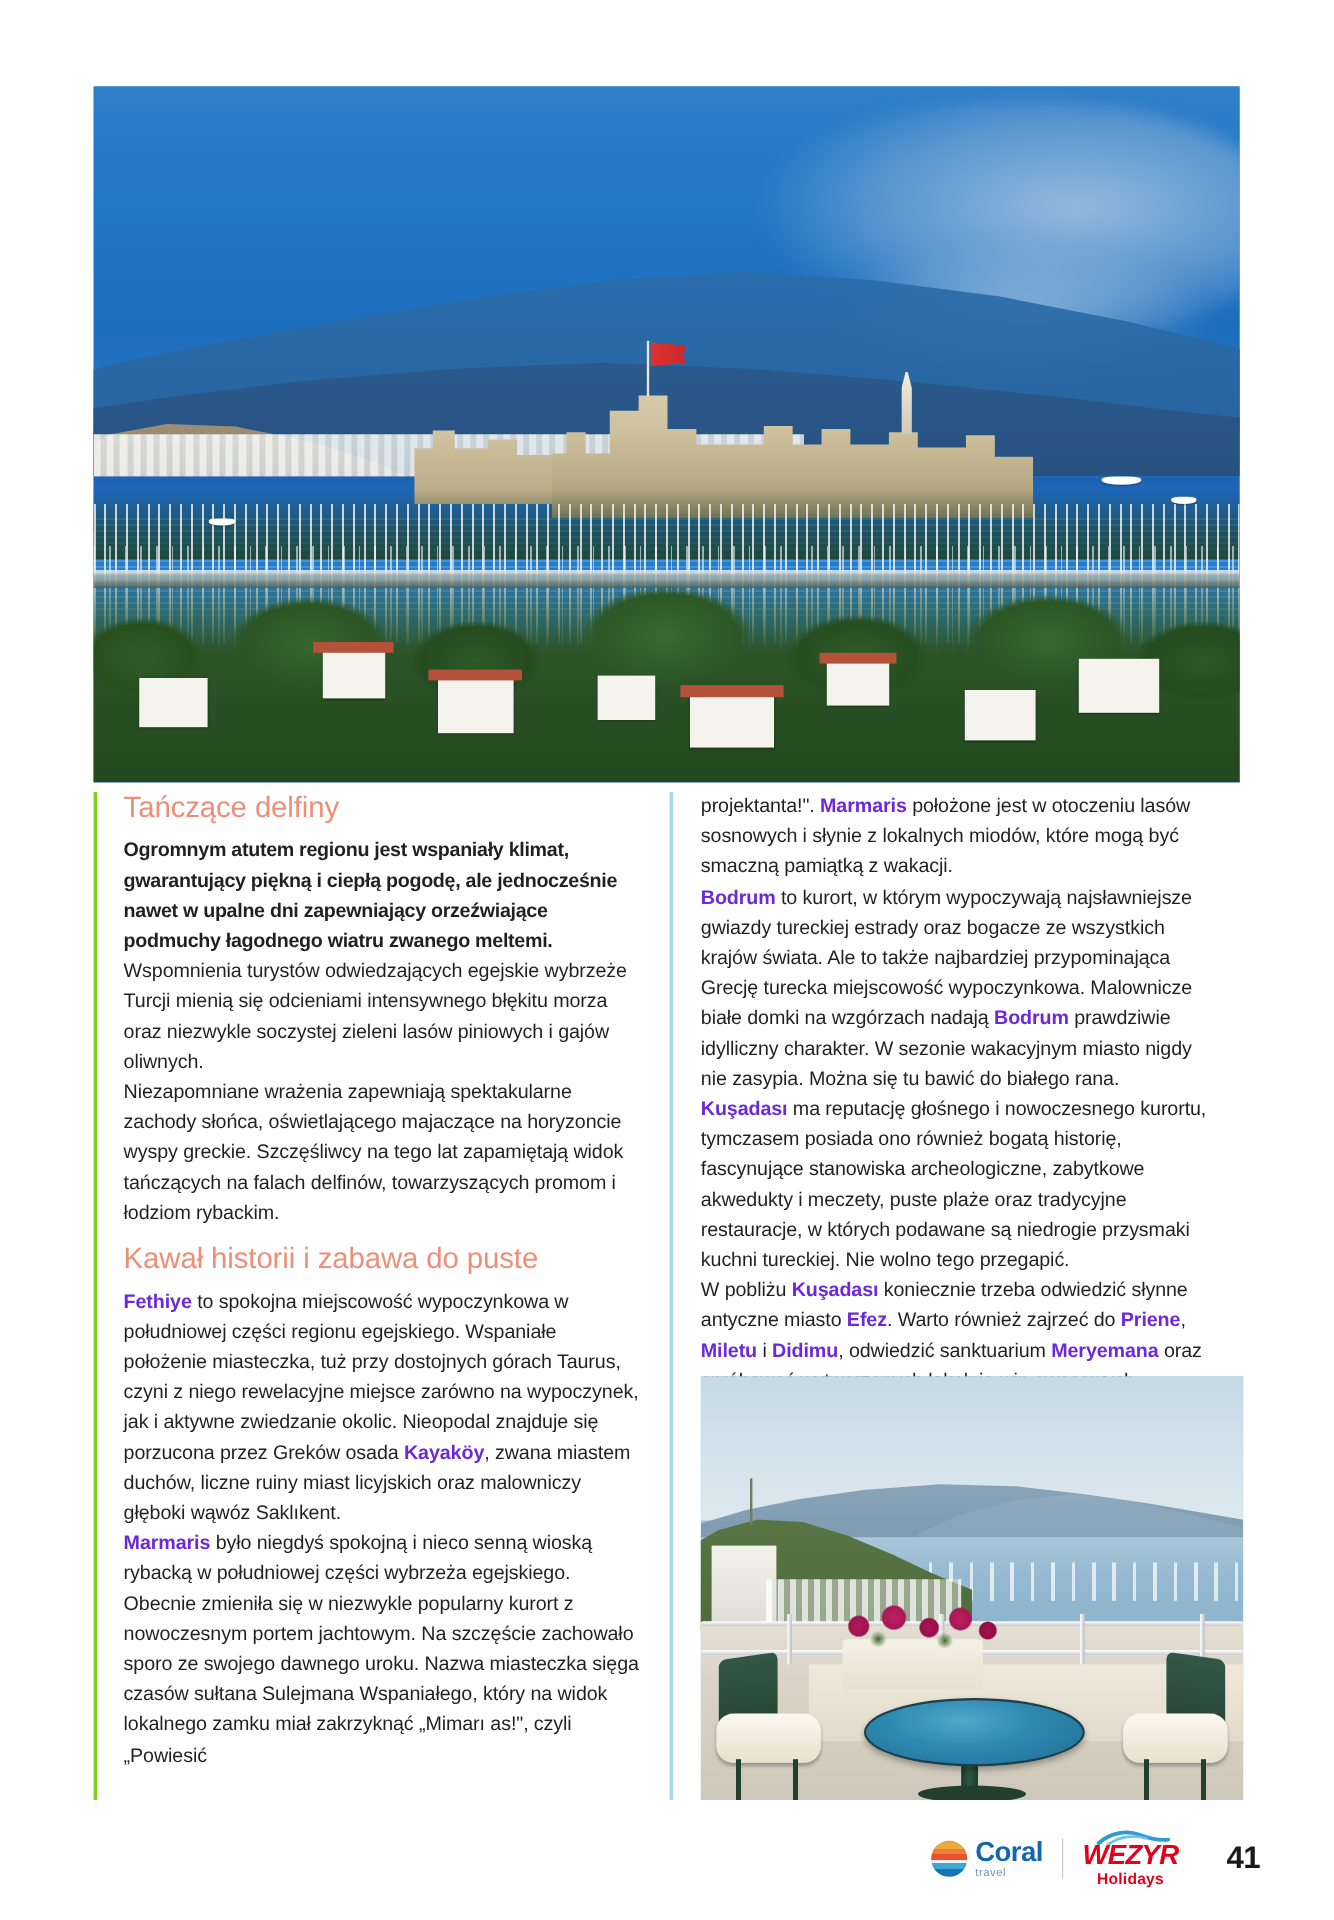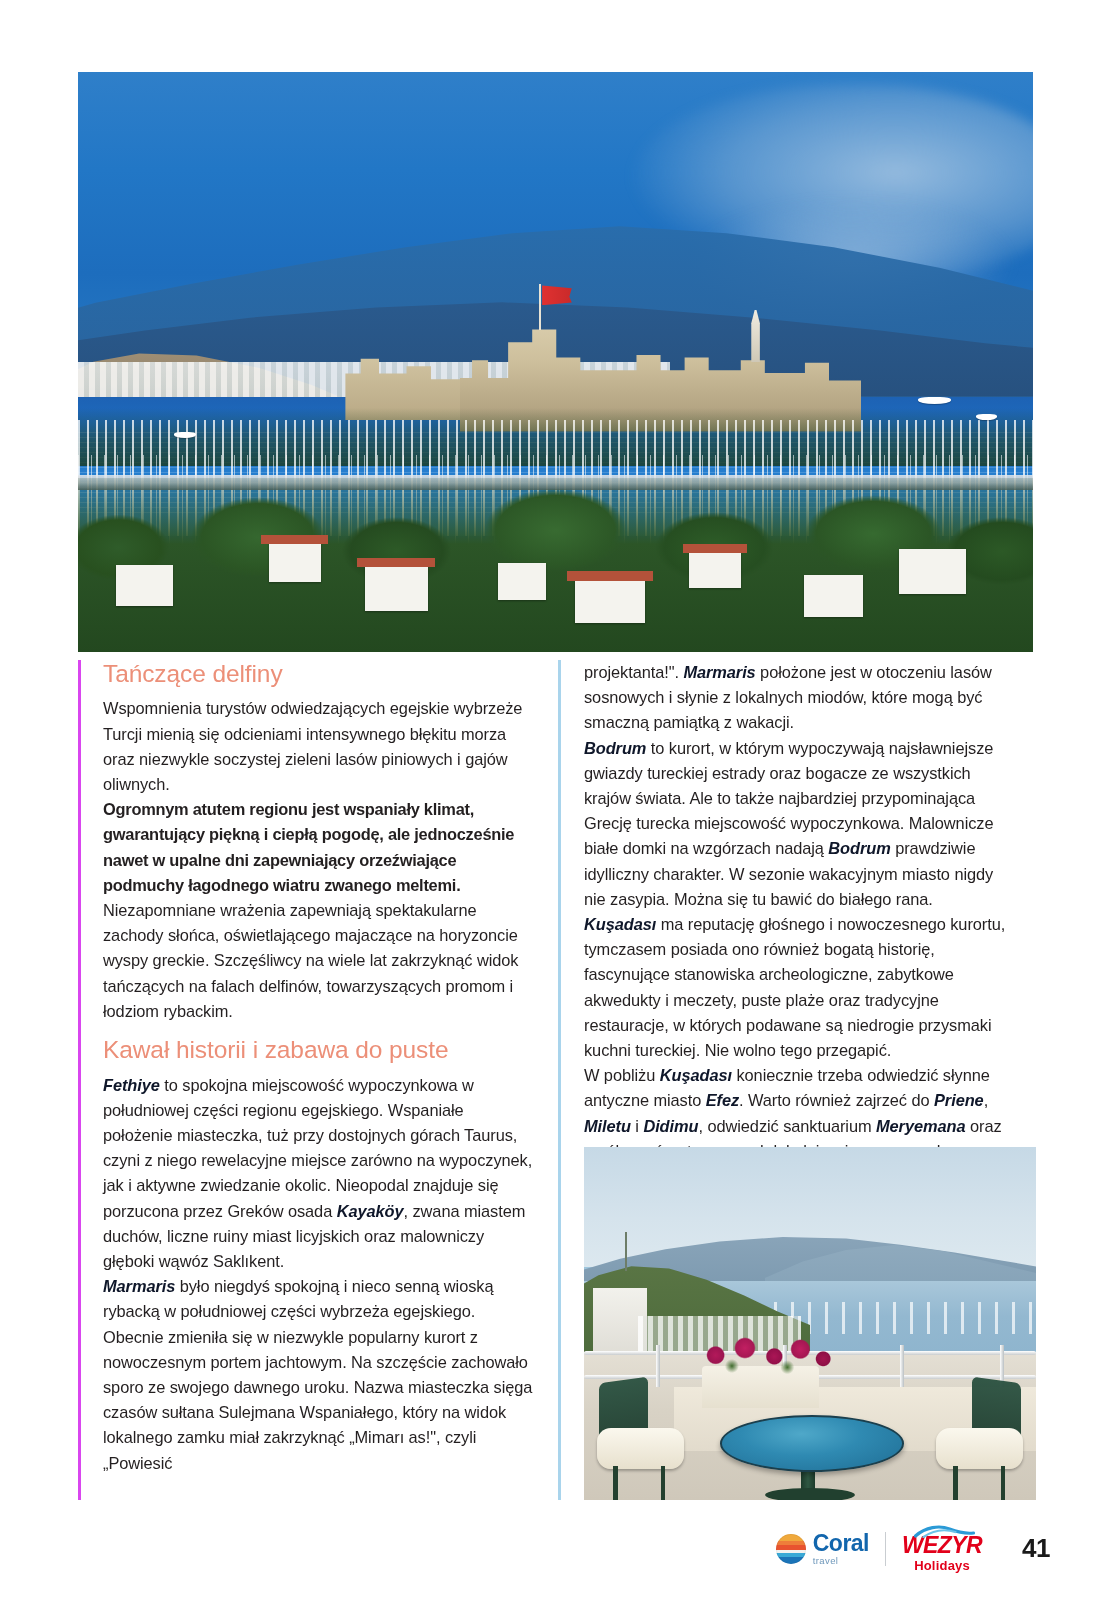--- a/index.html
+++ b/index.html
@@ -205,21 +205,21 @@
     box-shadow: 0 1px 1px rgba(0,0,0,.25);
   }
 
   
   .content {
     position: absolute;
     left: 78px;
     top: 660px;
     width: 955px;
     height: 840px;
-    border-left: 3px solid #d946ef;
+    border-left: 3px solid #84cc16;
     box-sizing: border-box;
   }
   .col {
     position: absolute;
     top: 0;
     width: 430px;
   }
   .col-left  { left: 22px; }
   .col-right { left: 503px; }
   .col-divider {
@@ -243,23 +243,22 @@
   p.body {
     margin: 0;
     font-size: 16.4px;
     line-height: 25.2px;
     color: #231f20;
     letter-spacing: -0.08px;
   }
   p.body + p.body { margin-top: 0; }
   p.body.bold { font-weight: 700; letter-spacing: -0.25px; }
   .place {
-    color: #0f172a;
+    color: #6d28d9;
     font-weight: 700;
-    font-style: italic;
   }
   .spacer-head { height: 12px; }
 
   
   .terrace {
     position: absolute;
     left: 503px;
     top: 487px;
     width: 452px;
     height: 353px;
@@ -529,25 +528,25 @@
     <div class="hero-house" style="left:86%;bottom:10%;width:7%;height:7.8%;"></div>
     <div class="hero-house" style="left:4%;bottom:8%;width:6%;height:7%;"></div>
   </div>
 
   <div class="content">
     <div class="col-divider"></div>
 
     <div class="col col-left">
       <h2 class="section-head">Tańczące delfiny</h2>
 
+      <p class="body bold"><span>Ogromnym atutem regionu jest wspaniały klimat, gwarantujący piękną i ciepłą pogodę, ale jednocześnie nawet w upalne dni zapewniający orzeźwiające podmuchy łagodnego wiatru zwanego meltemi</span><span>.</span></p>
+
       <p class="body">Wspomnienia turystów odwiedzających egejskie wybrzeże Turcji mienią się odcieniami intensywnego błękitu morza oraz niezwykle soczystej zieleni lasów piniowych i gajów oliwnych.</p>
 
-      <p class="body bold"><span>Ogromnym atutem regionu jest wspaniały klimat, gwarantujący piękną i ciepłą pogodę, ale jednocześnie nawet w upalne dni zapewniający orzeźwiające podmuchy łagodnego wiatru zwanego meltemi</span><span>.</span></p>
-
-      <p class="body">Niezapomniane wrażenia zapewniają spektakularne zachody słońca, oświetlającego majaczące na horyzoncie wyspy greckie. Szczęśliwcy na wiele lat zakrzyknąć widok tańczących na falach delfinów, towarzyszących promom i łodziom rybackim.</p>
+      <p class="body">Niezapomniane wrażenia zapewniają spektakularne zachody słońca, oświetlającego majaczące na horyzoncie wyspy greckie. Szczęśliwcy na tego lat zapamiętają widok tańczących na falach delfinów, towarzyszących promom i łodziom rybackim.</p>
 
       <div class="spacer-head"></div>
       <h2 class="section-head">Kawał historii i zabawa do puste</h2>
 
 
       <p class="body"><span class="place">Fethiye</span><span> to spokojna miejscowość wypoczynkowa w południowej części regionu egejskiego. Wspaniałe położenie miasteczka, tuż przy dostojnych górach Taurus, czyni z niego rewelacyjne miejsce zarówno na wypoczynek, jak i aktywne zwiedzanie okolic. Nieopodal znajduje się porzucona przez Greków osada </span><span class="place">Kayaköy</span><span>, zwana miastem duchów, liczne ruiny miast licyjskich oraz malowniczy głęboki wąwóz Saklıkent.</span></p>
 
       <p class="body"><span class="place">Marmaris</span><span> było niegdyś spokojną i nieco senną wioską rybacką w południowej części wybrzeża egejskiego. Obecnie zmieniła się w niezwykle popularny kurort z nowoczesnym portem jachtowym. Na szczęście zachowało sporo ze swojego dawnego uroku. Nazwa miasteczka sięga czasów sułtana Sulejmana Wspaniałego, który na widok lokalnego zamku miał zakrzyknąć „Mimarı as!", czyli „Powiesić</span></p>
     </div>
 

